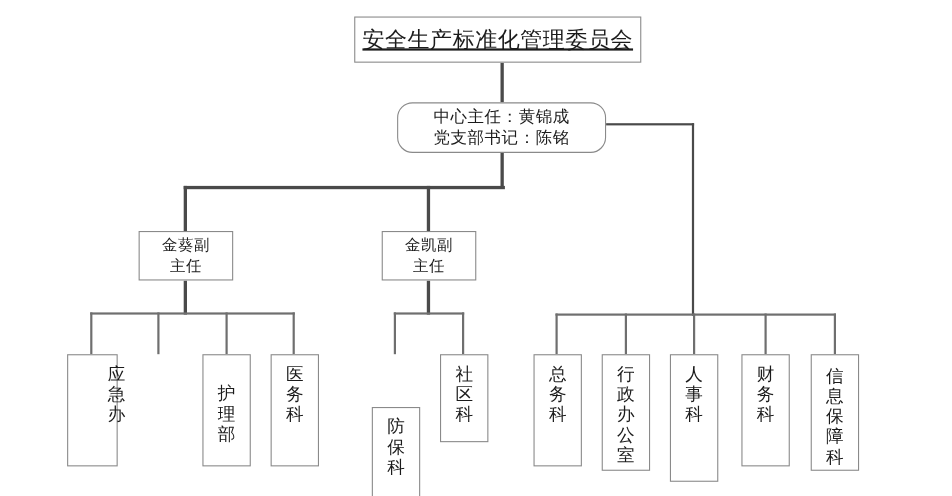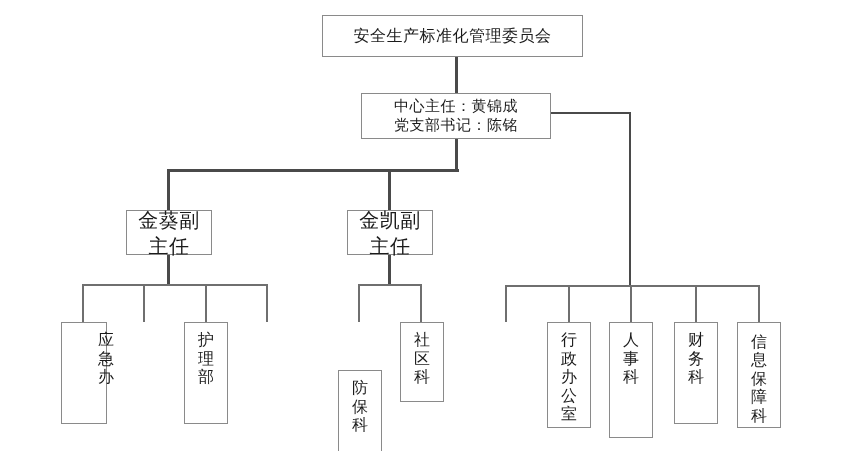--- a/index.html
+++ b/index.html
@@ -35,27 +35,28 @@
     color: #1b1b1b;
     display: flex;
     align-items: center;
     justify-content: center;
     text-align: center;
     line-height: 1.30;
     white-space: pre-line;
     letter-spacing: 0.5px;
   }
   .node.root {
-    font-size: 16px;
+    font-size: 20px;
+    text-decoration: underline;
   }
   .node.center {
     font-size: 15px;
   }
   .node.deputy {
-    font-size: 20px;
+    font-size: 14px;
   }
   
   .node.leaf {
     font-size: 16px;
     line-height: 1.16;
     padding-top: 2px;
     align-items: flex-start;
     justify-content: center;
   }
   .node.leaf .vtext {
@@ -95,43 +96,49 @@
 
   <div class="conn thin" style="left:505px; top:285px; width:255px; height:2px;"></div>
   <div class="conn thin" style="left:505px; top:285px; width:2px; height:37px;"></div>
   <div class="conn thin" style="left:568px; top:285px; width:2px; height:37px;"></div>
   <div class="conn thin" style="left:630px; top:285px; width:2px; height:37px;"></div>
   <div class="conn thin" style="left:695px; top:285px; width:2px; height:37px;"></div>
   <div class="conn thin" style="left:758px; top:285px; width:2px; height:37px;"></div>
 
   <div class="node root" style="left:322px; top:15px; width:261px; height:42px;">安全生产标准化管理委员会</div>
 
-  <div class="node center" style="left:361px; top:93px; width:190px; height:46px;">中心主任：黄锦成
+  <div class="node center" style="left:361px; top:93px; width:190px; height:46px;border-radius:14px;">中心主任：黄锦成
 党支部书记：陈铭</div>
 
   <div class="node deputy" style="left:126px; top:210px; width:86px; height:45px;">金葵副
 主任</div>
 
   <div class="node deputy" style="left:347px; top:210px; width:86px; height:45px;">金凯副
 主任</div>
 
   <div class="node leaf" style="left:61px; top:322px; width:44px; height:102px;padding-left:44px;">
     <span class="vtext">应急办</span>
   </div>
-  <div class="node leaf" style="left:184px; top:322px; width:44px; height:102px;">
+  <div class="node leaf" style="left:184px; top:322px; width:44px; height:102px;align-items:center;">
     <span class="vtext">护理部</span>
+  </div>
+  <div class="node leaf" style="left:246px; top:322px; width:44px; height:102px;">
+    <span class="vtext">医务科</span>
   </div>
 
   <div class="node leaf" style="left:338px; top:322px; width:44px; height:102px;margin-top:48px;">
     <span class="vtext">防保科</span>
   </div>
   <div class="node leaf" style="left:400px; top:322px; width:44px; height:80px;">
     <span class="vtext">社区科</span>
   </div>
 
+  <div class="node leaf" style="left:485px; top:322px; width:44px; height:102px;">
+    <span class="vtext">总务科</span>
+  </div>
   <div class="node leaf" style="left:547px; top:322px; width:44px; height:106px;">
     <span class="vtext">行政办公室</span>
   </div>
   <div class="node leaf" style="left:609px; top:322px; width:44px; height:116px;">
     <span class="vtext">人事科</span>
   </div>
   <div class="node leaf" style="left:674px; top:322px; width:44px; height:102px;">
     <span class="vtext">财务科</span>
   </div>
   <div class="node leaf" style="left:737px; top:322px; width:44px; height:106px;align-items:center;">

